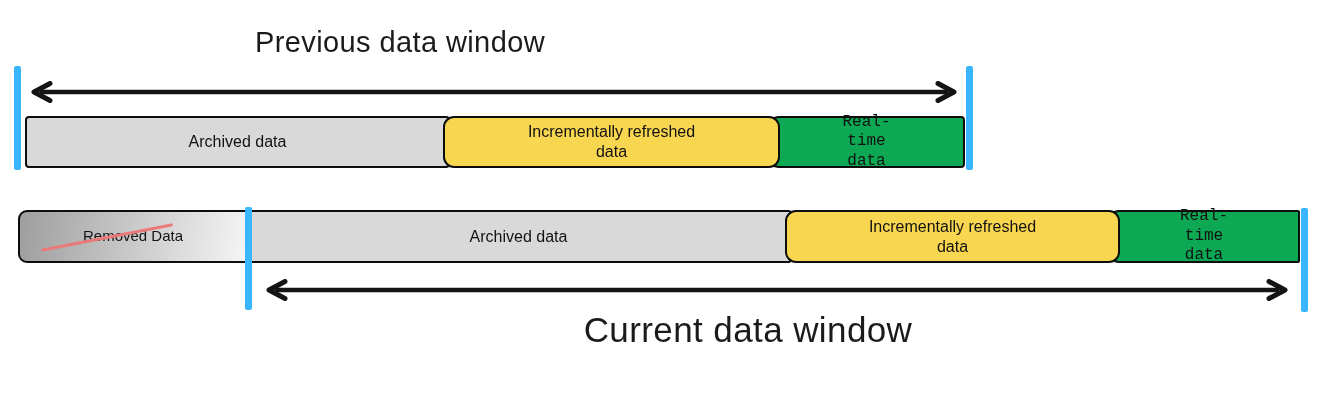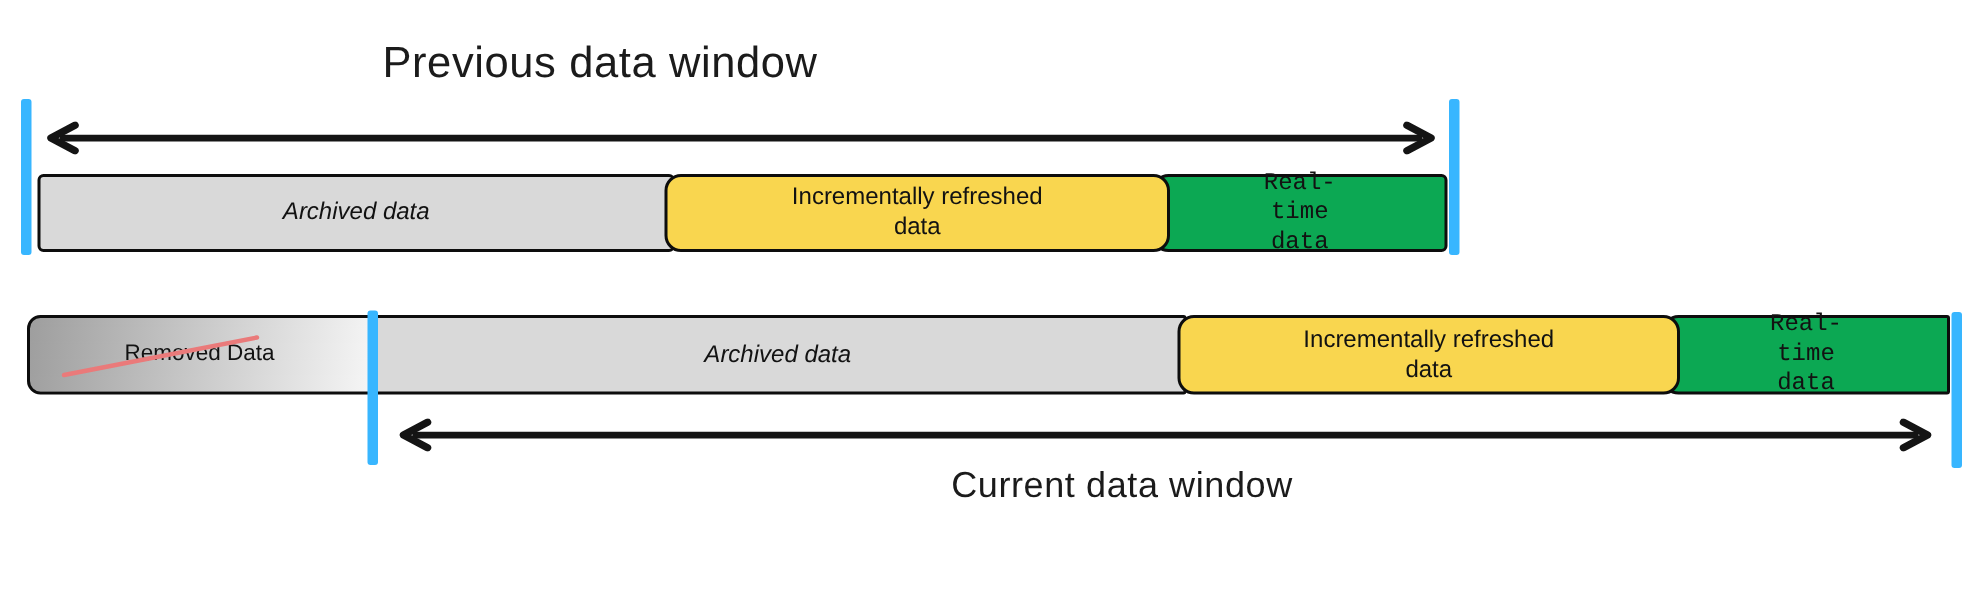--- a/index.html
+++ b/index.html
@@ -16,21 +16,21 @@
   .title {
     position: absolute;
     text-align: center;
     font-size: 29px;
     font-weight: 400;
     letter-spacing: 0.4px;
     color: #1b1b1b;
     white-space: nowrap;
   }
   .prev-title { left: 200px; top: 26px; width: 400px; }
-  .cur-title  { left: 548px; top: 310px; width: 400px; font-size: 24px; }
+  .cur-title  { left: 548px; top: 310px; width: 400px; font-size: 35px; }
 
   .marker {
     position: absolute;
     width: 7px;
     border-radius: 2px;
     background: var(--blue, #38B6FF);
   }
   .m-prev-left  { left: 14px;   top: 66px;  height: 104px; }
   .m-prev-right { left: 966px;  top: 66px;  height: 104px; }
   .m-cur-mid    { left: 245px;  top: 207px; height: 103px; z-index: 6; }
@@ -51,21 +51,21 @@
     height: 100%;
     border: 2px solid #0d0d0d;
     display: flex;
     align-items: center;
     justify-content: center;
     text-align: center;
     font-size: 16px;
     line-height: 1.22;
     color: #121212;
   }
-  .seg-gray     { background: var(--gray, #D9D9D9); border-radius: 4px; z-index: 1; font-style: italic; }
+  .seg-gray     { background: var(--gray, #D9D9D9); border-radius: 4px; z-index: 1; }
   .seg-yellow   { background: var(--yellow, #F9D64F); border-radius: 11px; z-index: 3; }
   .seg-green    { background: var(--green, #0CA853); border-radius: 11px 4px 4px 11px; z-index: 2; font-family: Liberation Mono, monospace; }
   .seg-removed  {
     background: linear-gradient(97deg, var(--removedStart, #9E9E9E), var(--removedEnd, #F5F5F5));
     border-radius: 9px 2px 2px 9px;
     z-index: 2;
     font-size: 15px;
   }
   
   .p-archived { left: 0;     width: 425px; }

